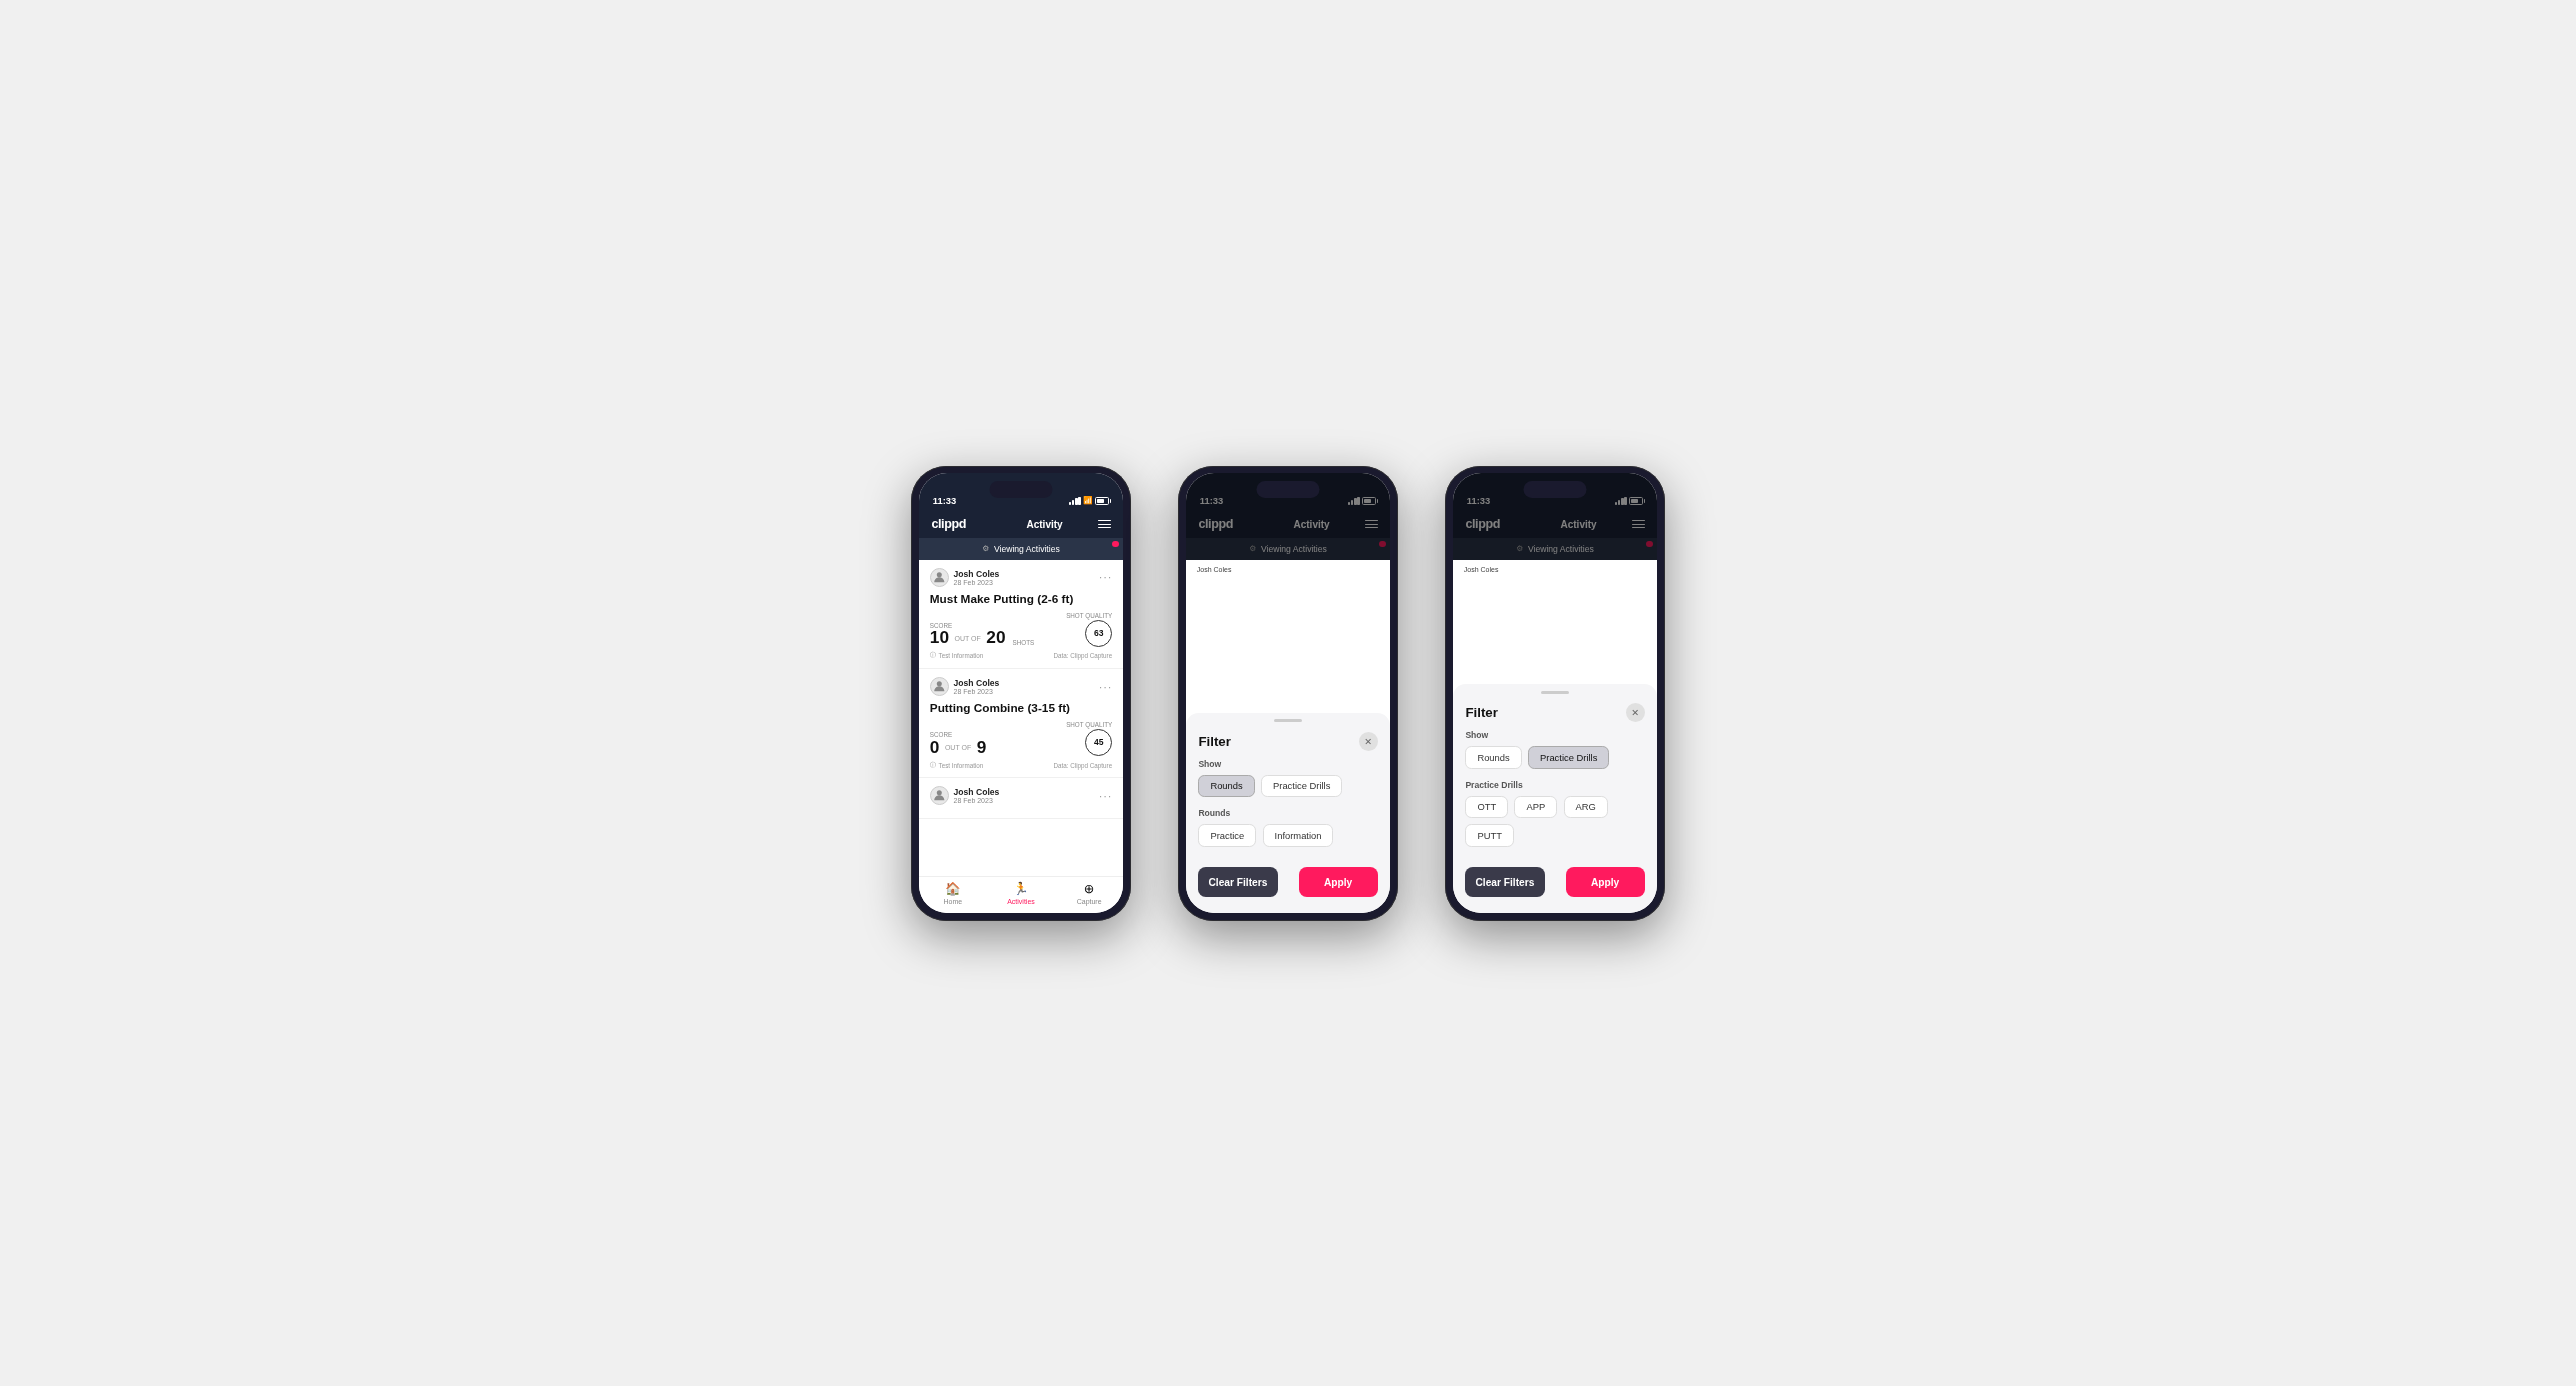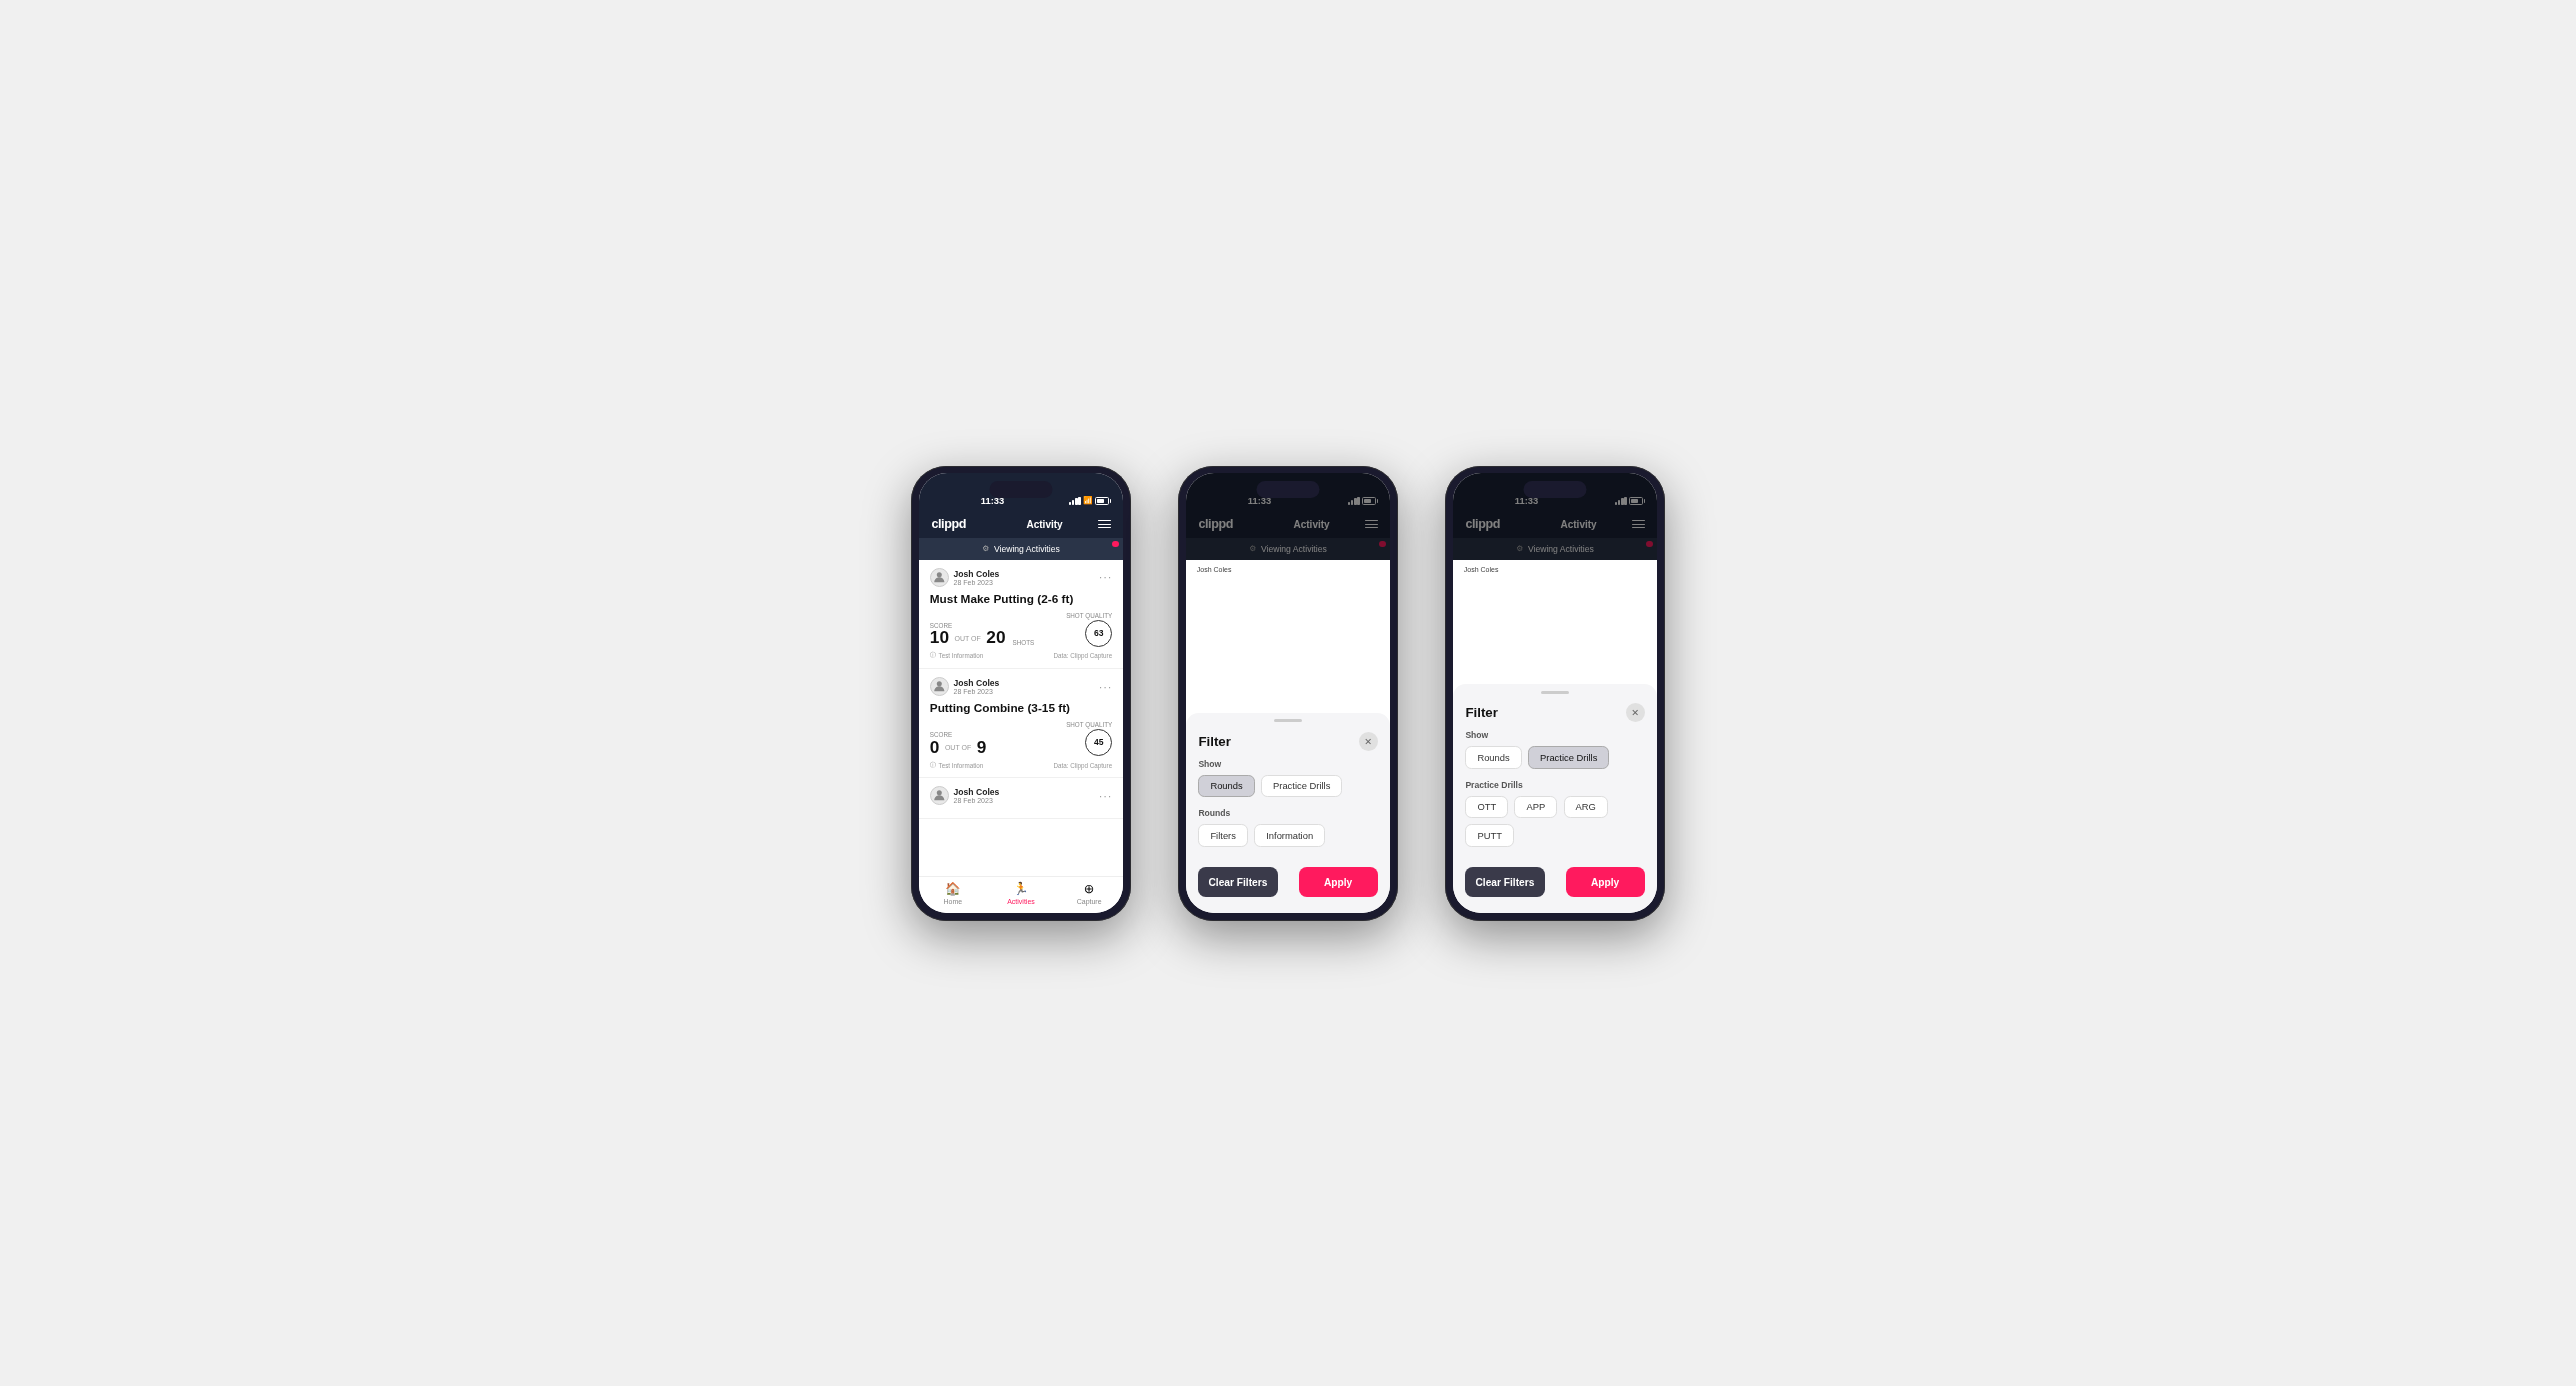--- a/index.html
+++ b/index.html
@@ -62,21 +62,21 @@
       color: #fff;
       display: flex;
       justify-content: space-between;
       align-items: center;
       padding: 22px 14px 4.7px;
       font-size: 8.6px;
       font-weight: 600;
       flex-shrink: 0;
     }
 
-    .status-time { font-size: 9.4px; font-weight: 700; margin-left: 48px; }
+    .status-time { font-size: 9.4px; font-weight: 700; }
     .status-icons { display: flex; gap: 2.4px; align-items: center; font-size: 7px; }
     .signal-bars { display: flex; gap: 0.8px; align-items: flex-end; height: 7.8px; }
     .signal-bar { width: 2.4px; background: #fff; border-radius: 0.8px; }
     .battery-icon {
       width: 14px; height: 7.8px; border: 1.2px solid #fff; border-radius: 1.6px;
       position: relative; display: flex; align-items: center; padding: 0.8px;
     }
     .battery-icon::after {
       content: ''; position: absolute; right: -3.1px; top: 50%; transform: translateY(-50%);
       width: 1.6px; height: 3.9px; background: #fff; border-radius: 0 0.8px 0.8px 0;
@@ -589,21 +589,21 @@
 
         <div class="filter-body">
           <div class="filter-section-label">Show</div>
           <div class="filter-chips">
             <button class="filter-chip selected">Rounds</button>
             <button class="filter-chip">Practice Drills</button>
           </div>
 
           <div class="filter-section-label">Rounds</div>
           <div class="filter-chips">
-            <button class="filter-chip">Filters</button>
+            <button class="filter-chip">Practice</button>
             <button class="filter-chip">Information</button>
           </div>
         </div>
 
         <div class="filter-spacer"></div>
 
         <div class="filter-footer">
           <button class="btn-clear">Clear Filters</button>
           <button class="btn-apply">Apply</button>
         </div>

